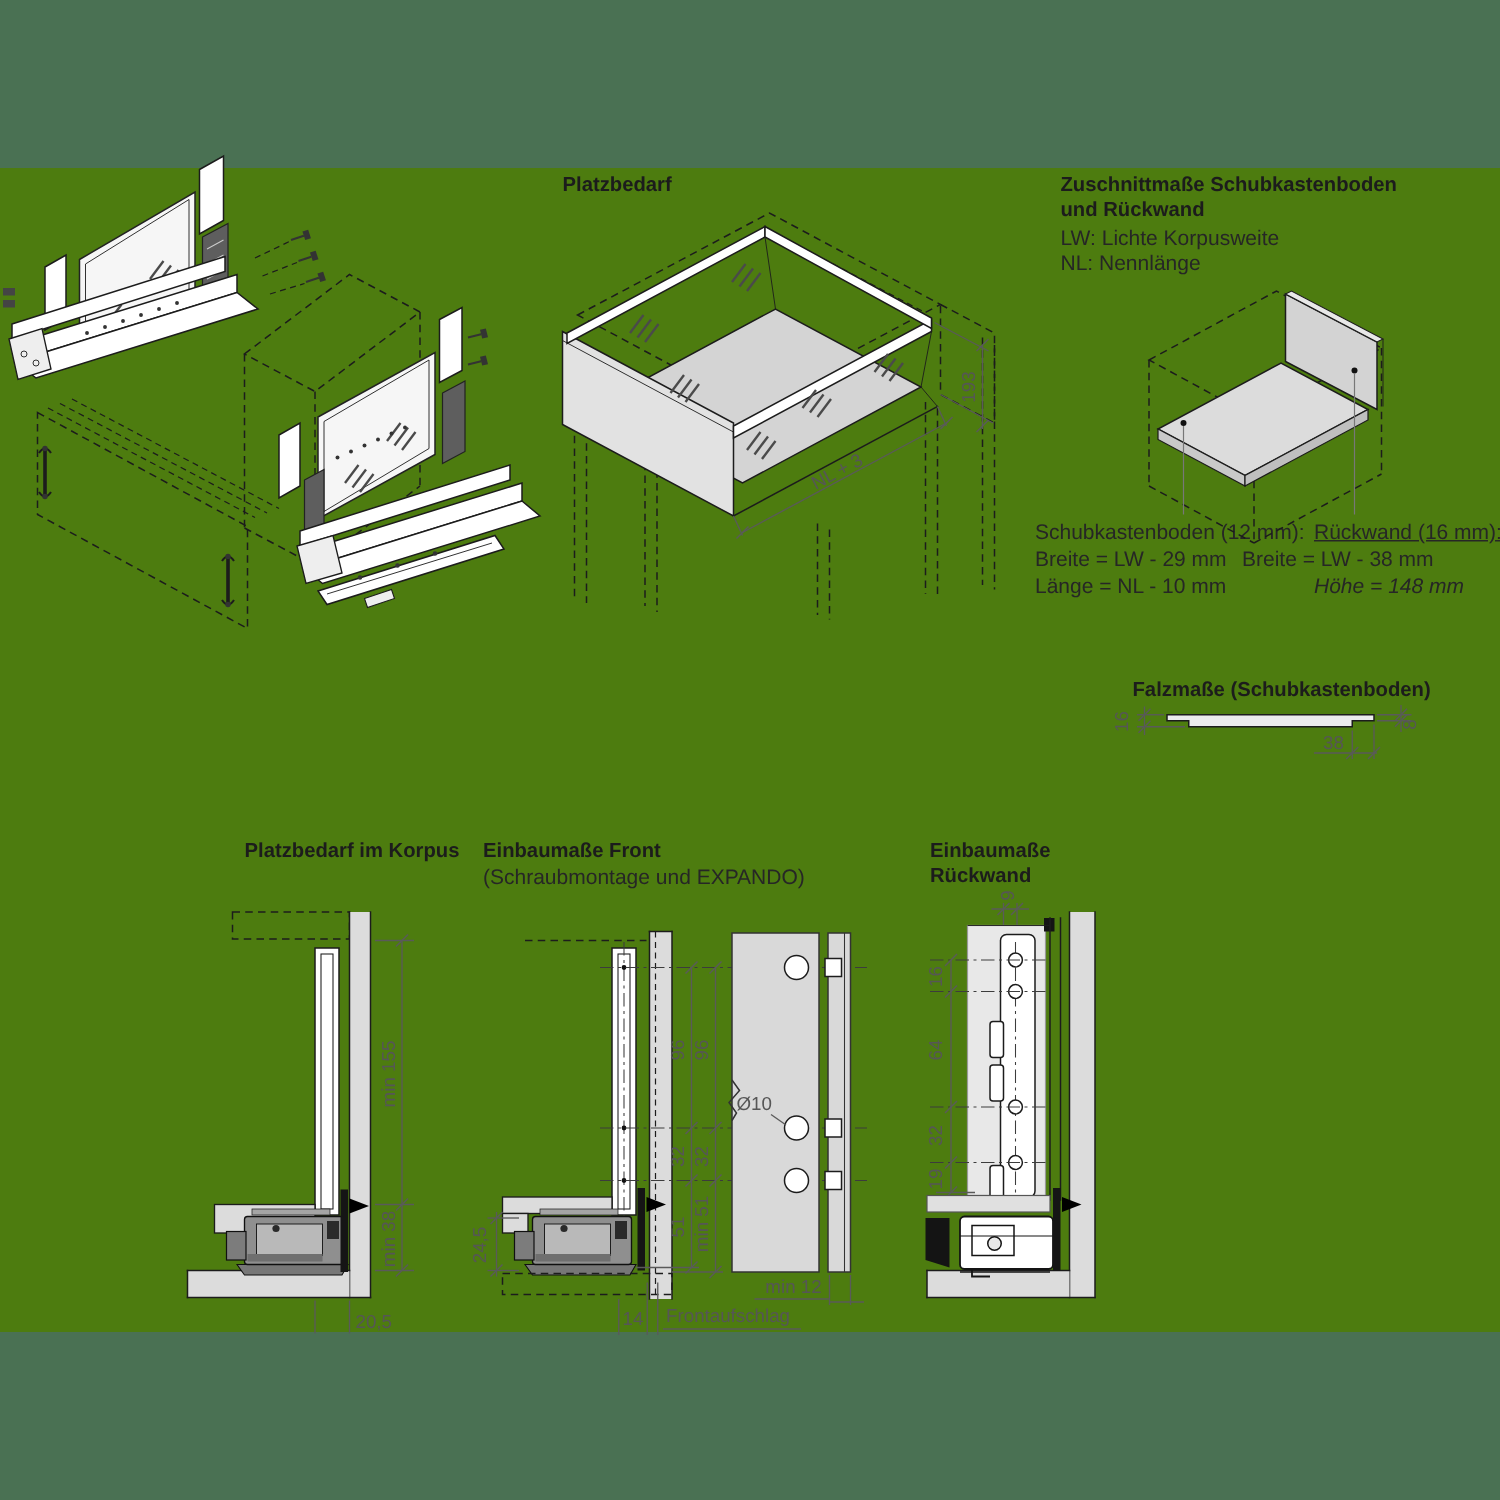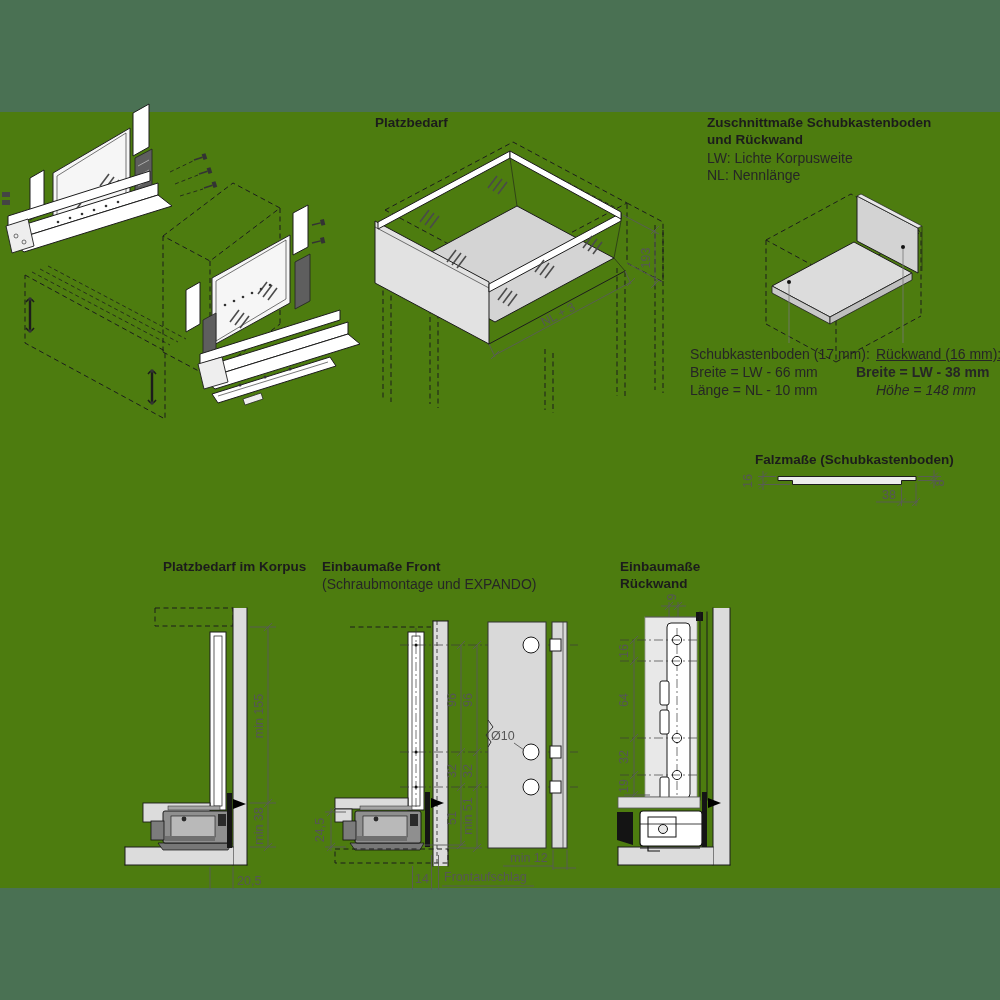--- a/index.html
+++ b/index.html
@@ -33,25 +33,25 @@
   <div class="band top"></div>
   <div class="band bottom"></div>
 
   <div class="ttl" style="left:375px;top:114px;">Platzbedarf</div>
 
   <div class="ttl" style="left:707px;top:114px;">Zuschnittmaße Schubkastenboden</div>
   <div class="ttl" style="left:707px;top:131px;">und Rückwand</div>
   <div class="txt" style="left:707px;top:150px;">LW: Lichte Korpusweite</div>
   <div class="txt" style="left:707px;top:167px;">NL: Nennlänge</div>
 
-  <div class="txt" style="left:690px;top:346px;">Schubkastenboden (17 mm):</div>
-  <div class="txt" style="left:690px;top:364px;">Breite = LW - 66 mm</div>
+  <div class="txt" style="left:690px;top:346px;">Schubkastenboden (12 mm):</div>
+  <div class="txt" style="left:690px;top:364px;">Breite = LW - 29 mm</div>
   <div class="txt" style="left:690px;top:382px;">Länge = NL - 10 mm</div>
   <div class="txt" style="left:876px;top:346px;text-decoration:underline;">Rückwand (16 mm):</div>
-  <div class="txt" style="left:856px;top:364px;font-weight:bold;">Breite = LW - 38 mm</div>
+  <div class="txt" style="left:828px;top:364px;">Breite = LW - 38 mm</div>
   <div class="txt" style="left:876px;top:382px;font-style:italic;">Höhe = 148 mm</div>
 
   <div class="ttl" style="left:755px;top:436px;margin-top:15px;">Falzmaße (Schubkastenboden)</div>
   <div class="ttl" style="left:127px;top:558px;padding-left:36px;">Platzbedarf im Korpus</div>
   <div class="ttl" style="left:322px;top:558px;">Einbaumaße Front</div>
   <div class="txt" style="left:322px;top:576px;text-align:center;">(Schraubmontage und EXPANDO)</div>
   <div class="ttl" style="left:620px;top:558px;">Einbaumaße</div>
   <div class="ttl" style="left:620px;top:575px;">Rückwand</div>
 
   <svg width="1000" height="1000" viewBox="0 0 1000 1000">

